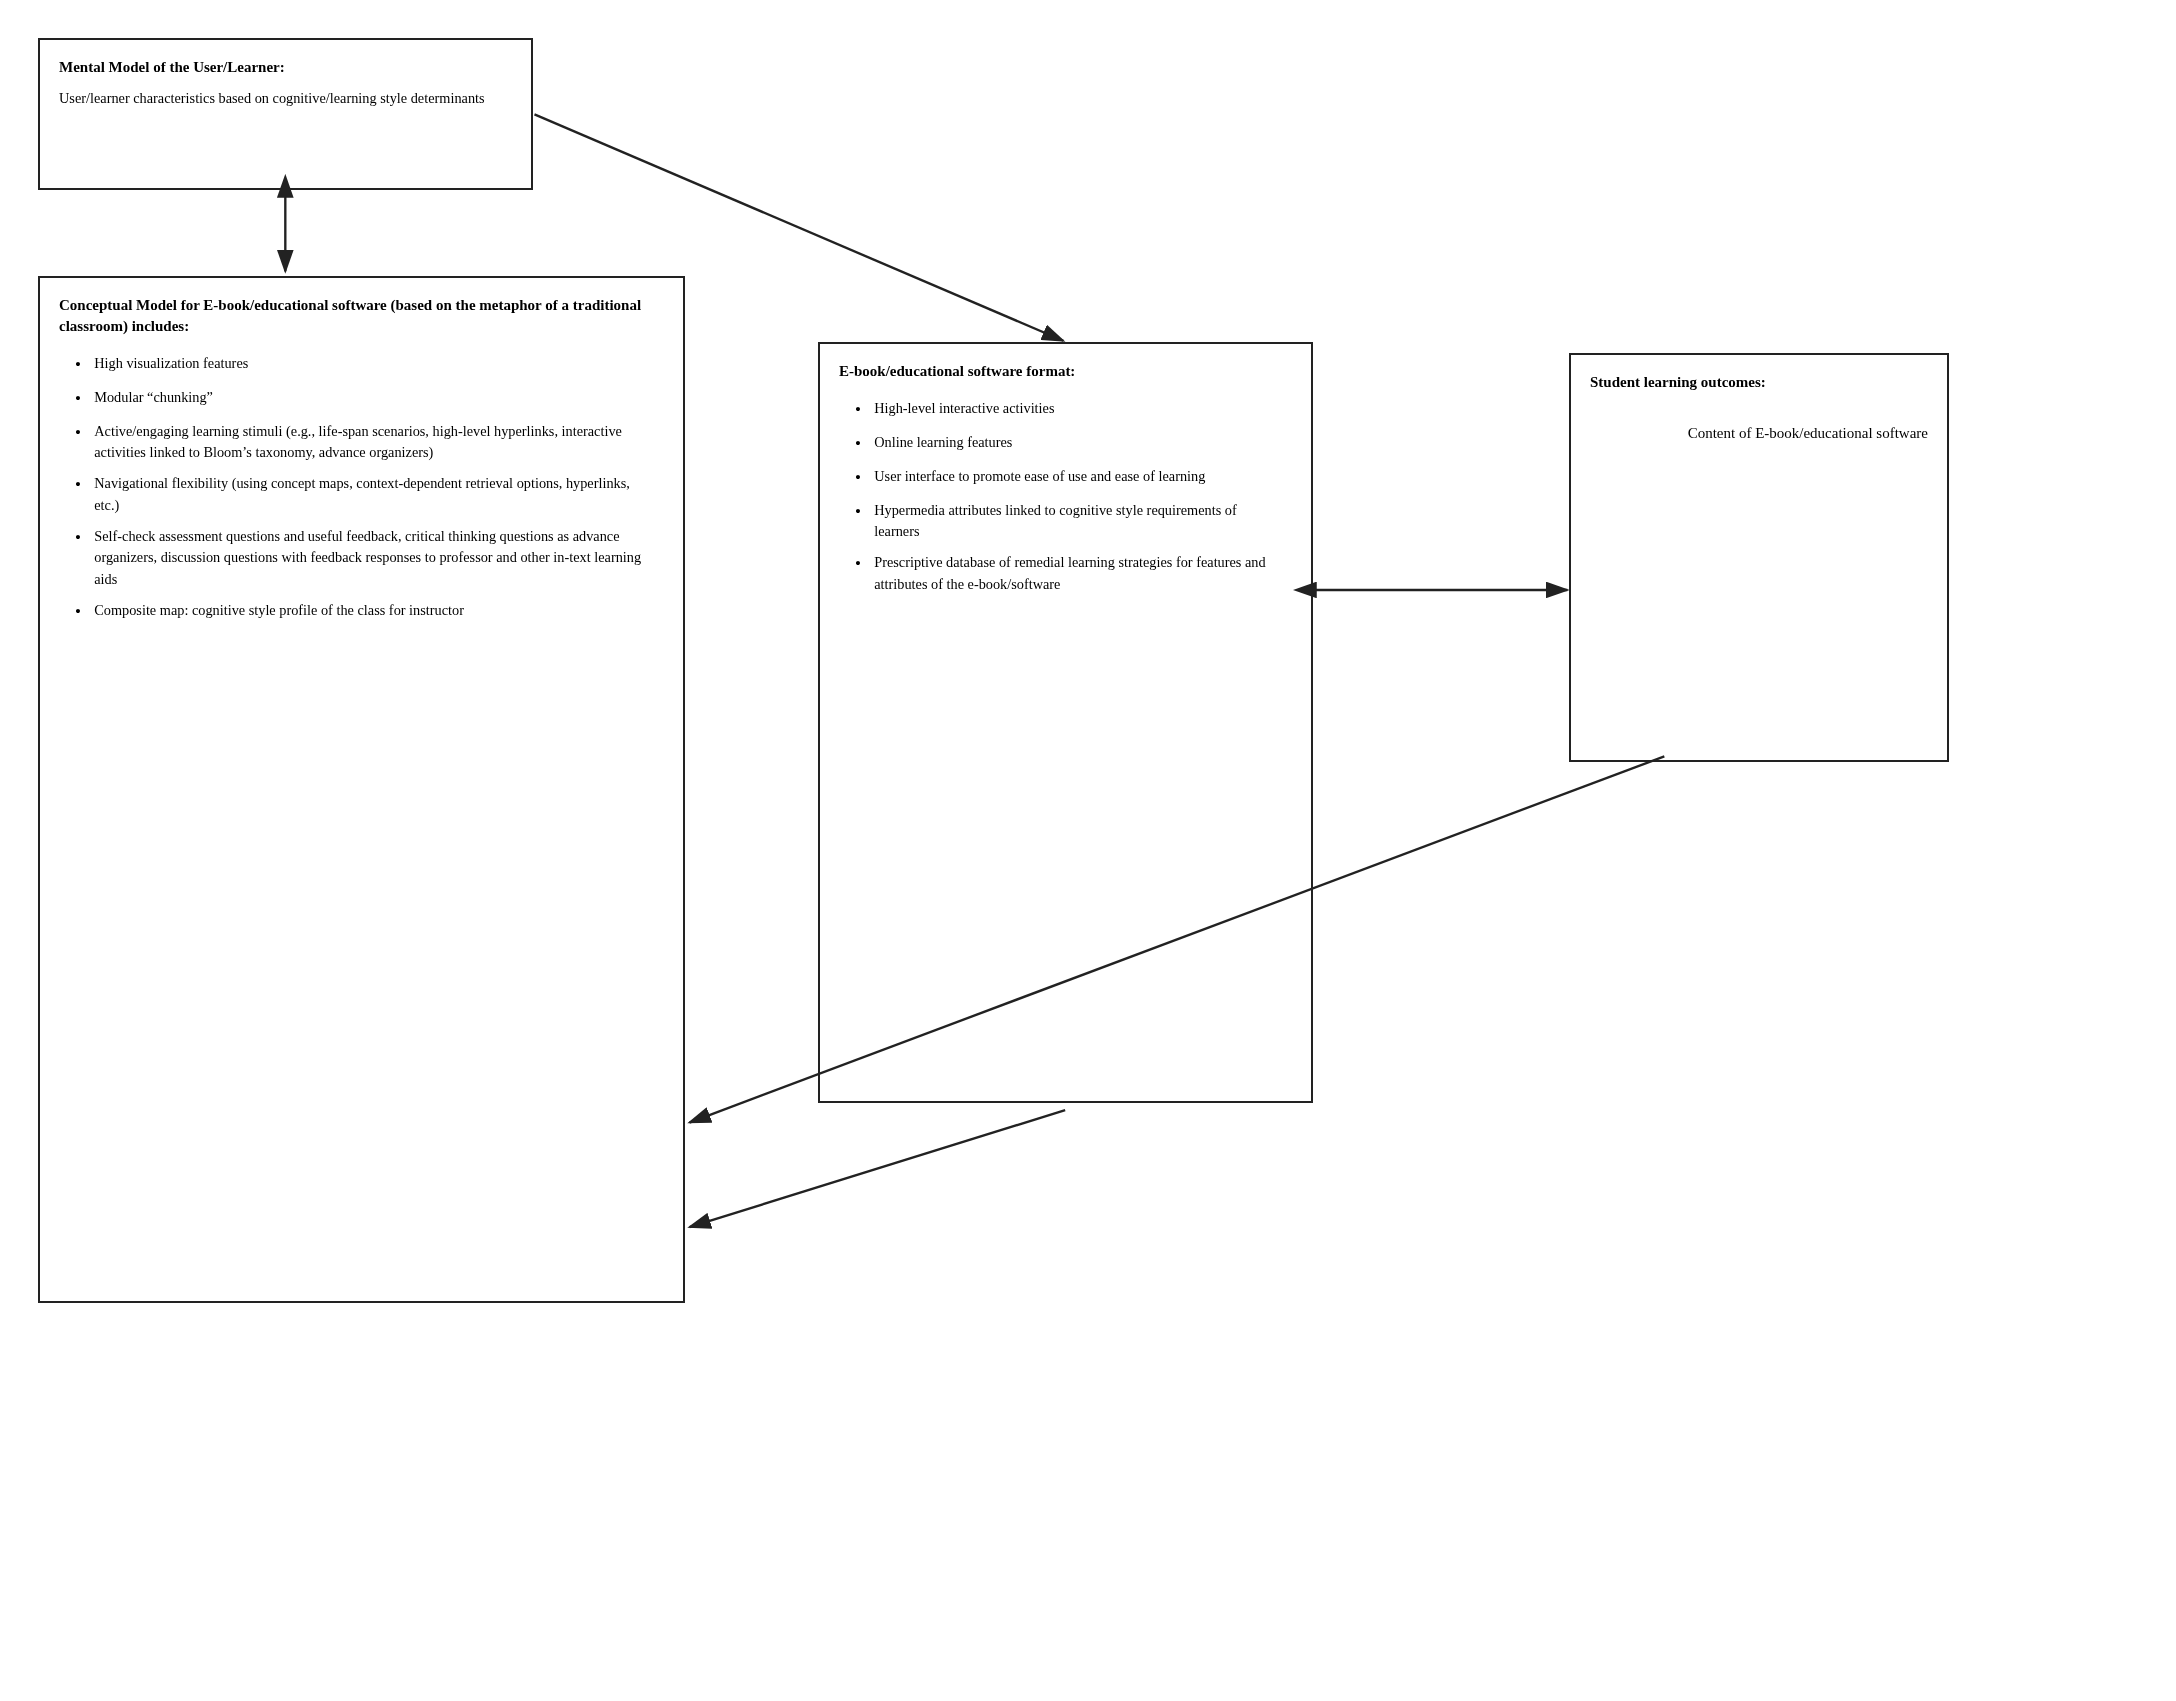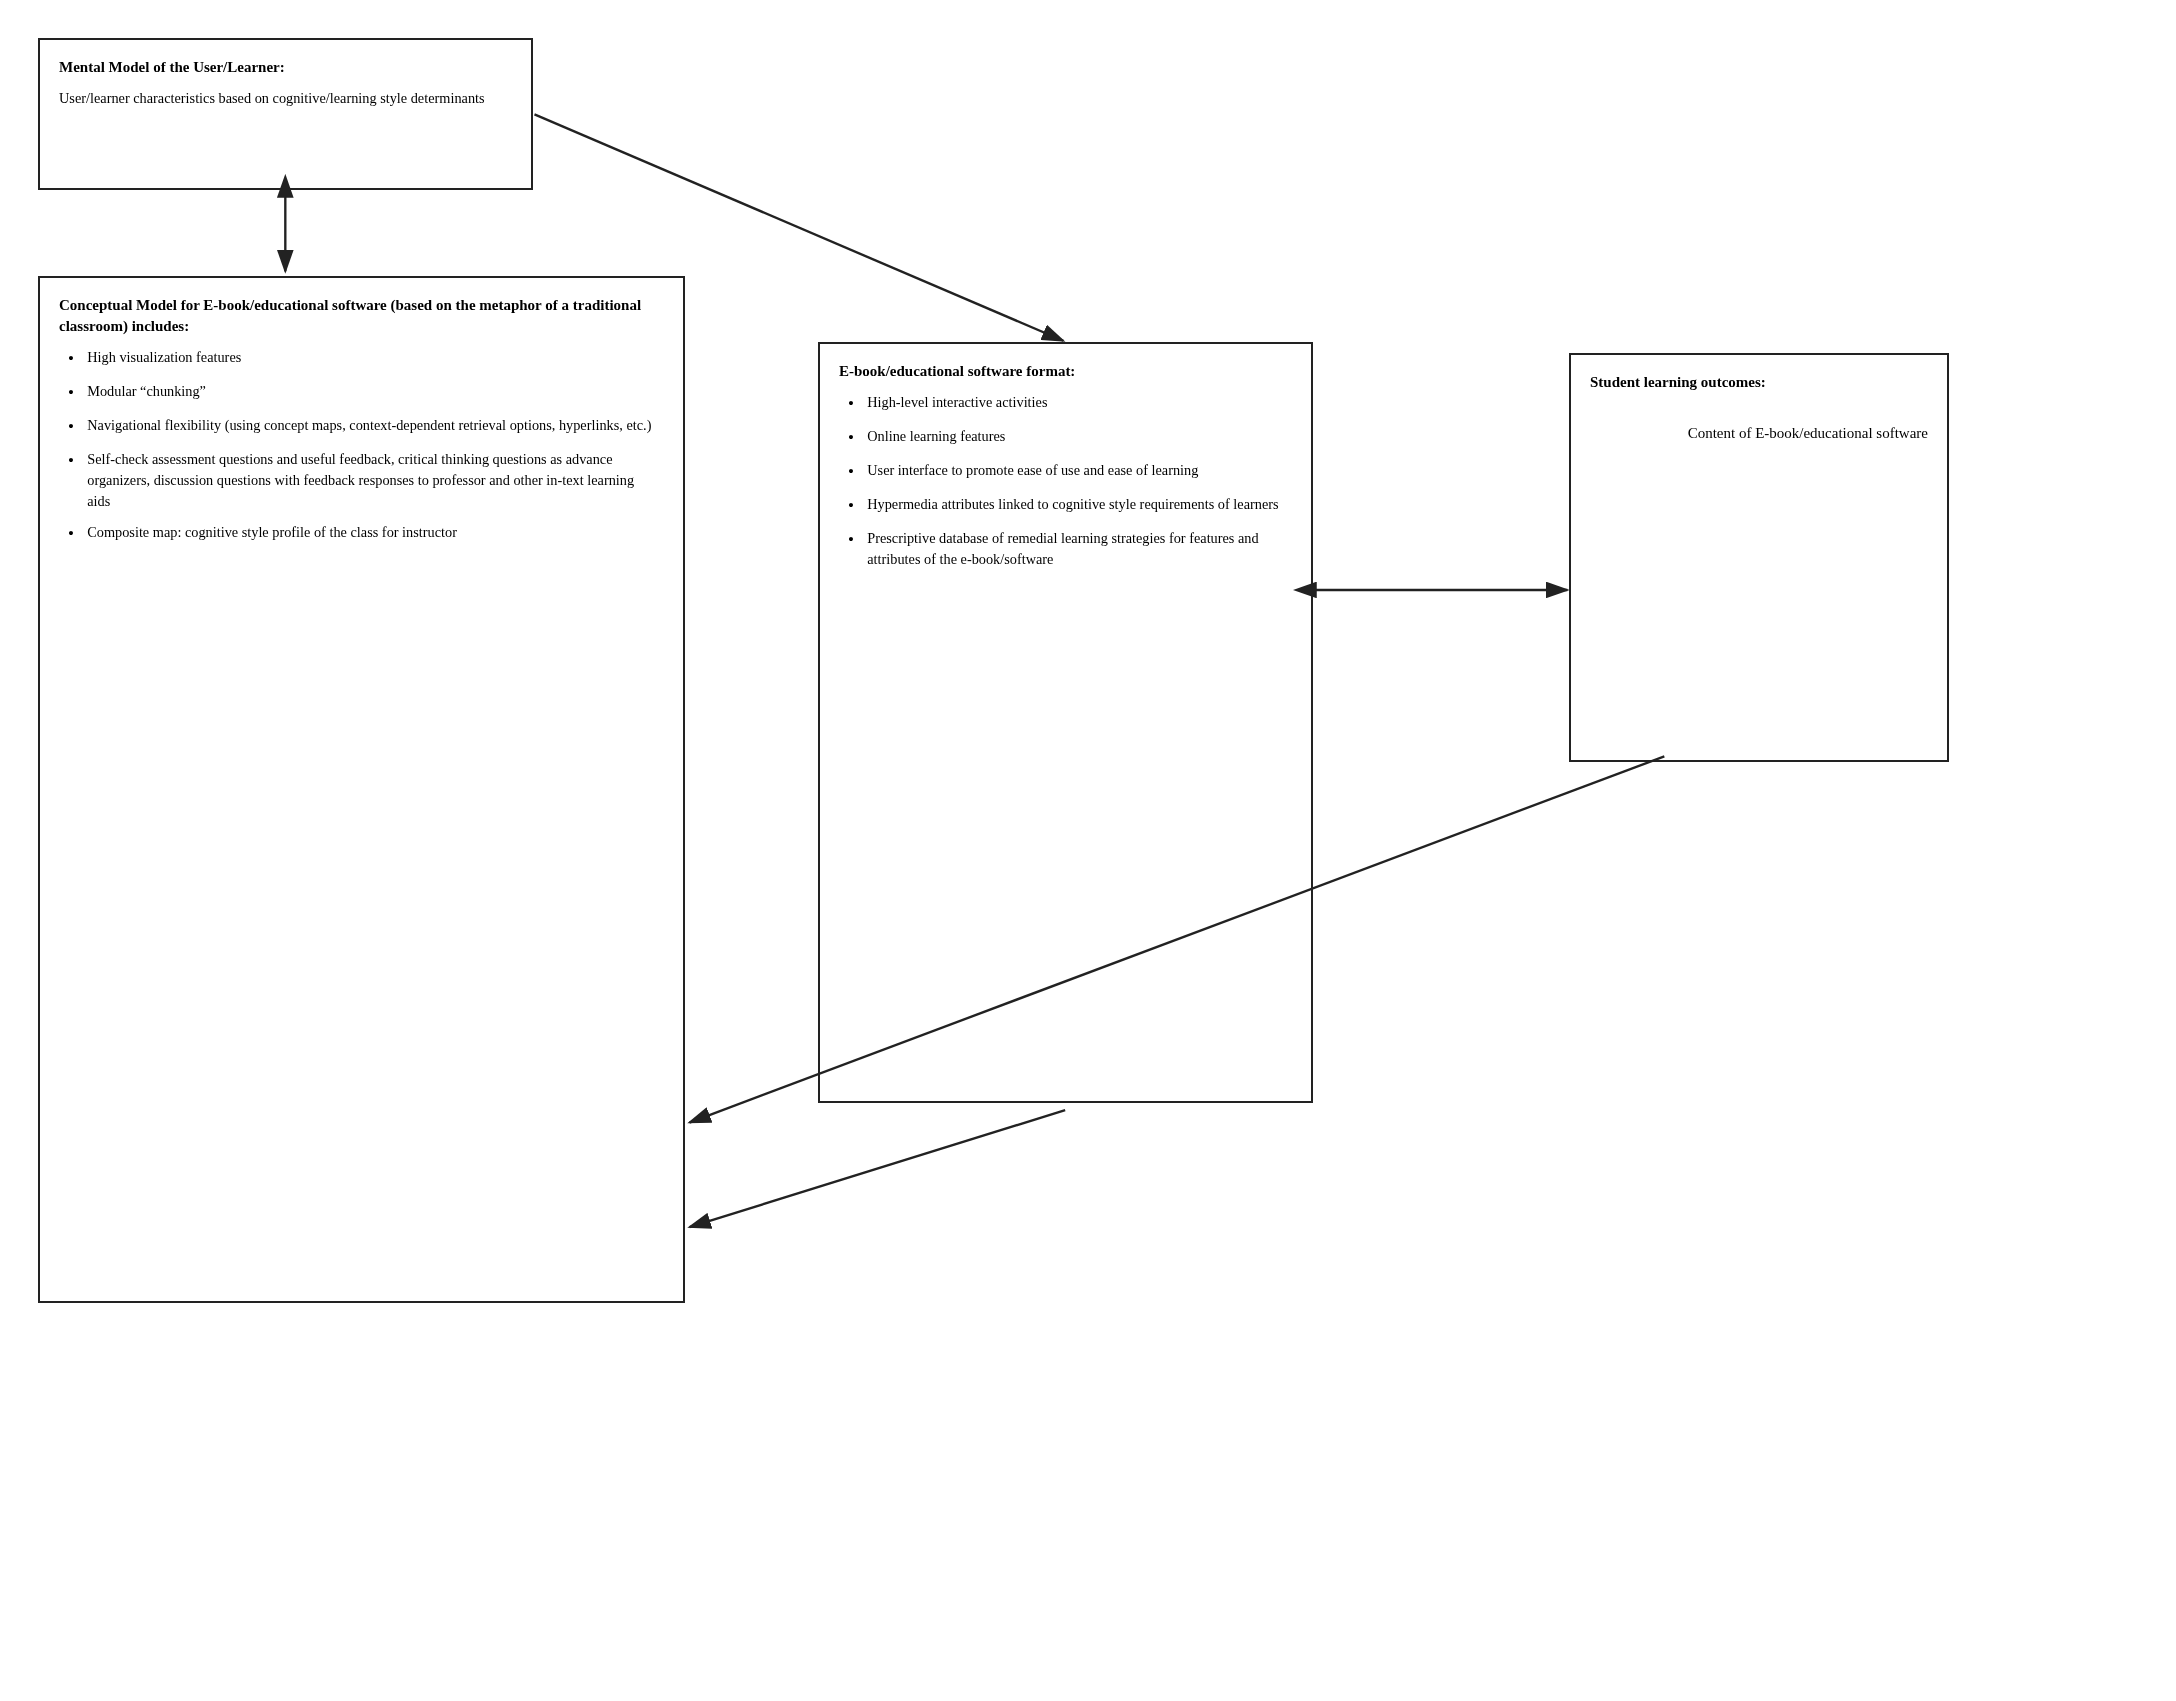--- a/index.html
+++ b/index.html
@@ -68,21 +68,21 @@
     }
 
     .box-body {
       font-size: 14.3px;
       line-height: 1.5;
     }
 
     .bullet-list {
       list-style: none;
       padding: 0;
-      margin: 9px;
+      margin: 16px;
     }
 
     .bullet-list li {
       display: flex;
       align-items: flex-start;
       margin-bottom: 9.5px;
       line-height: 1.5;
     }
 
     .bullet-list li::before {
@@ -114,20 +114,23 @@
   </div>
 
   <div class="box box-conceptual">
     <div class="box-title">Conceptual Model for E-book/educational software (based on the metaphor of a traditional classroom) includes:</div>
     <ul class="bullet-list">
       <li>
           <span>High visualization features</span>
         </li>
       <li>
           <span>Modular “chunking”</span>
+        </li>
+      <li>
+          <span>Active/engaging learning stimuli (e.g., life-span scenarios, high-level hyperlinks, interactive activities linked to Bloom’s taxonomy, advance organizers)</span>
         </li>
       <li>
           <span>Navigational flexibility (using concept maps, context-dependent retrieval options, hyperlinks, etc.)</span>
         </li>
       <li>
           <span>Self-check assessment questions and useful feedback, critical thinking questions as advance organizers, discussion questions with feedback responses to professor and other in-text learning aids</span>
         </li>
       <li>
           <span>Composite map: cognitive style profile of the class for instructor</span>
         </li>

